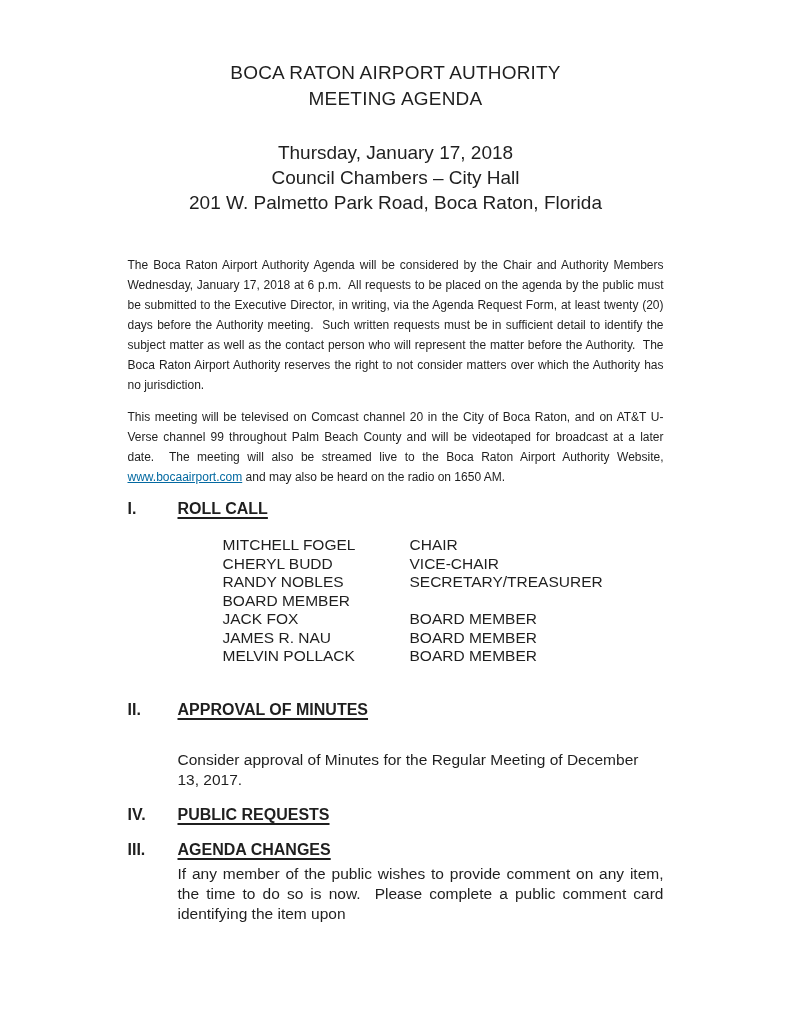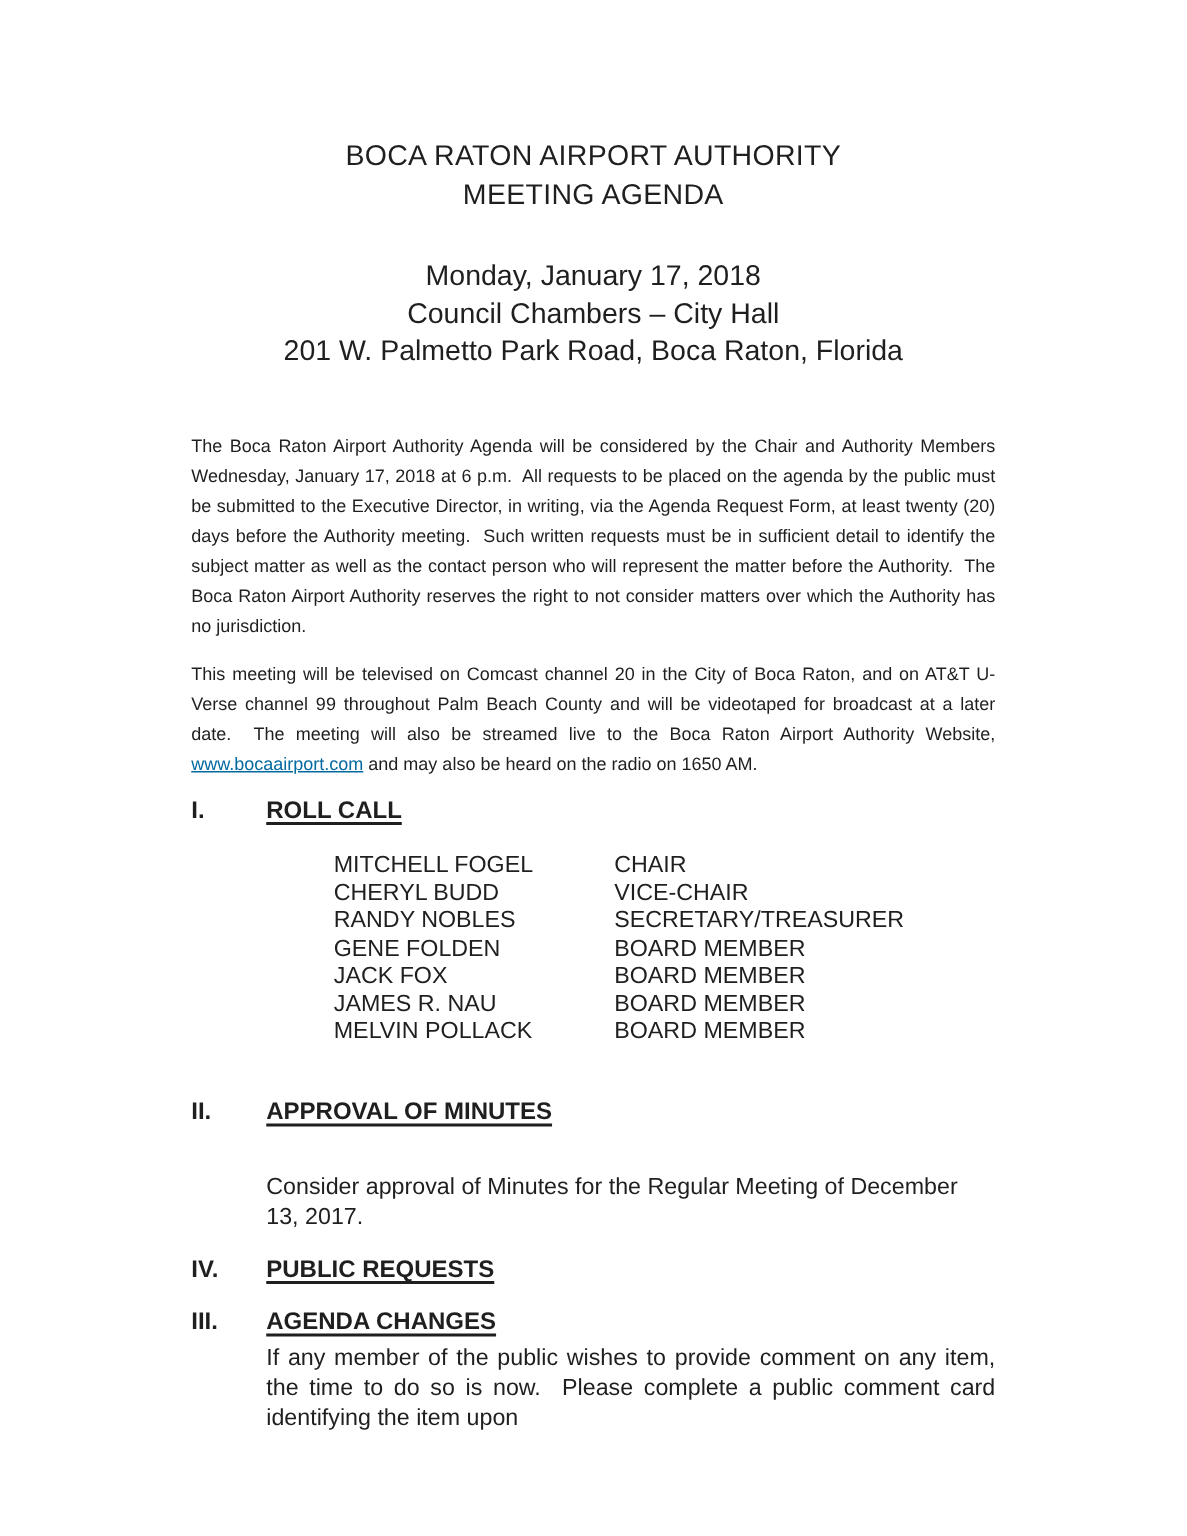--- a/index.html
+++ b/index.html
@@ -7,21 +7,21 @@
     padding: 0;
     background: #ffffff;
   }
   .page {
     position: relative;
     width: 716px;
     height: 1024px;
     box-sizing: border-box;
     margin: 0 auto;
     background: #ffffff;
-    padding: 92px 90px 0 90px;
+    padding: 60px 90px 0 90px;
     font-family: "Liberation Sans", "DejaVu Sans", sans-serif;
     color: #1f1f1f;
     overflow: hidden;
   }
   .doc-title {
     text-align: center;
     font-size: 19px;
     line-height: 26px;
     letter-spacing: 0.2px;
   }
@@ -99,21 +99,21 @@
 <body>
 
 <div class="page">
 
   <div class="doc-title">
     <div>BOCA RATON AIRPORT AUTHORITY</div>
     <div>MEETING AGENDA</div>
   </div>
 
   <div class="event-block">
-    <div>Monday, January 17, 2018</div>
+    <div>Thursday, January 17, 2018</div>
     <div>Council Chambers – City Hall</div>
     <div>201 W. Palmetto Park Road, Boca Raton, Florida</div>
   </div>
 
   <p class="para intro-para">The Boca Raton Airport Authority Agenda will be considered by the Chair and Authority Members Wednesday, January 17, 2018 at 6 p.m.  All requests to be placed on the agenda by the public must be submitted to the Executive Director, in writing, via the Agenda Request Form, at least twenty (20) days before the Authority meeting.  Such written requests must be in sufficient detail to identify the subject matter as well as the contact person who will represent the matter before the Authority.  The Boca Raton Airport Authority reserves the right to not consider matters over which the Authority has no jurisdiction.</p>
 
   <p class="para broadcast-para"><span>This meeting will be televised on Comcast channel 20 in the City of Boca Raton, and on AT&amp;T U-Verse channel 99 throughout Palm Beach County and will be videotaped for broadcast at a later date.  The meeting will also be streamed live to the Boca Raton Airport Authority Website, </span><a class="hyperlink">www.bocaairport.com</a><span> and may also be heard on the radio on 1650 AM.</span></p>
 
   <div class="section-heading heading-roll-call">
     <span class="numeral">I.</span>
@@ -127,21 +127,20 @@
     </div>
     <div class="roll-call-row">
       <span class="member-name">CHERYL BUDD</span>
       <span class="member-role">VICE-CHAIR</span>
     </div>
     <div class="roll-call-row">
       <span class="member-name">RANDY NOBLES</span>
       <span class="member-role">SECRETARY/TREASURER</span>
     </div>
     <div class="roll-call-row">
-      <span class="member-name">GENE FOLDEN</span>
       <span class="member-role">BOARD MEMBER</span>
     </div>
     <div class="roll-call-row">
       <span class="member-name">JACK FOX</span>
       <span class="member-role">BOARD MEMBER</span>
     </div>
     <div class="roll-call-row">
       <span class="member-name">JAMES R. NAU</span>
       <span class="member-role">BOARD MEMBER</span>
     </div>

